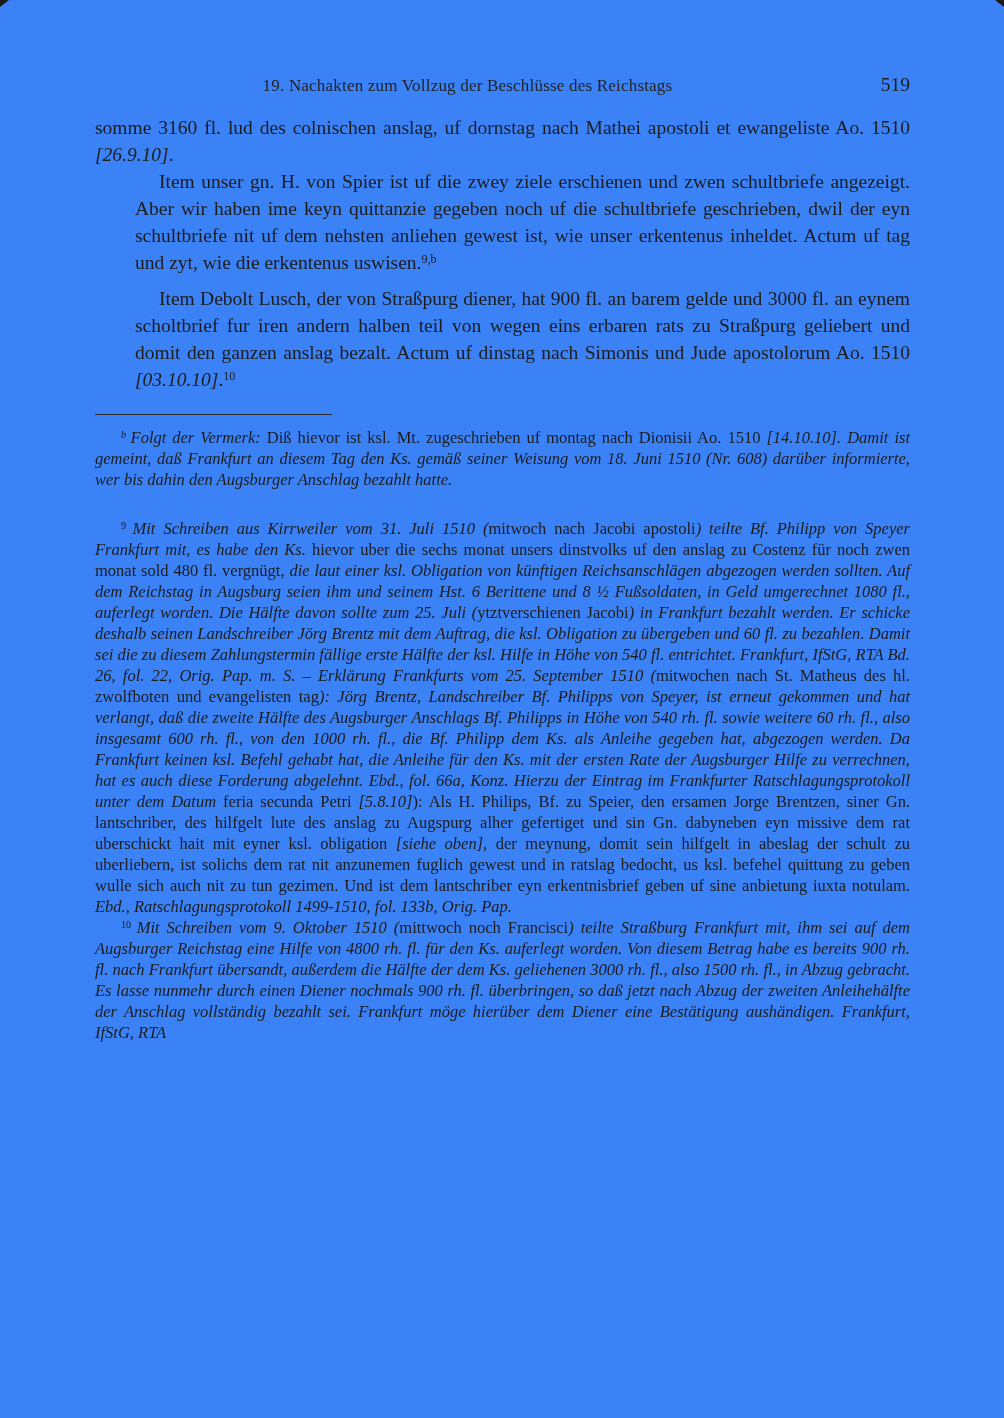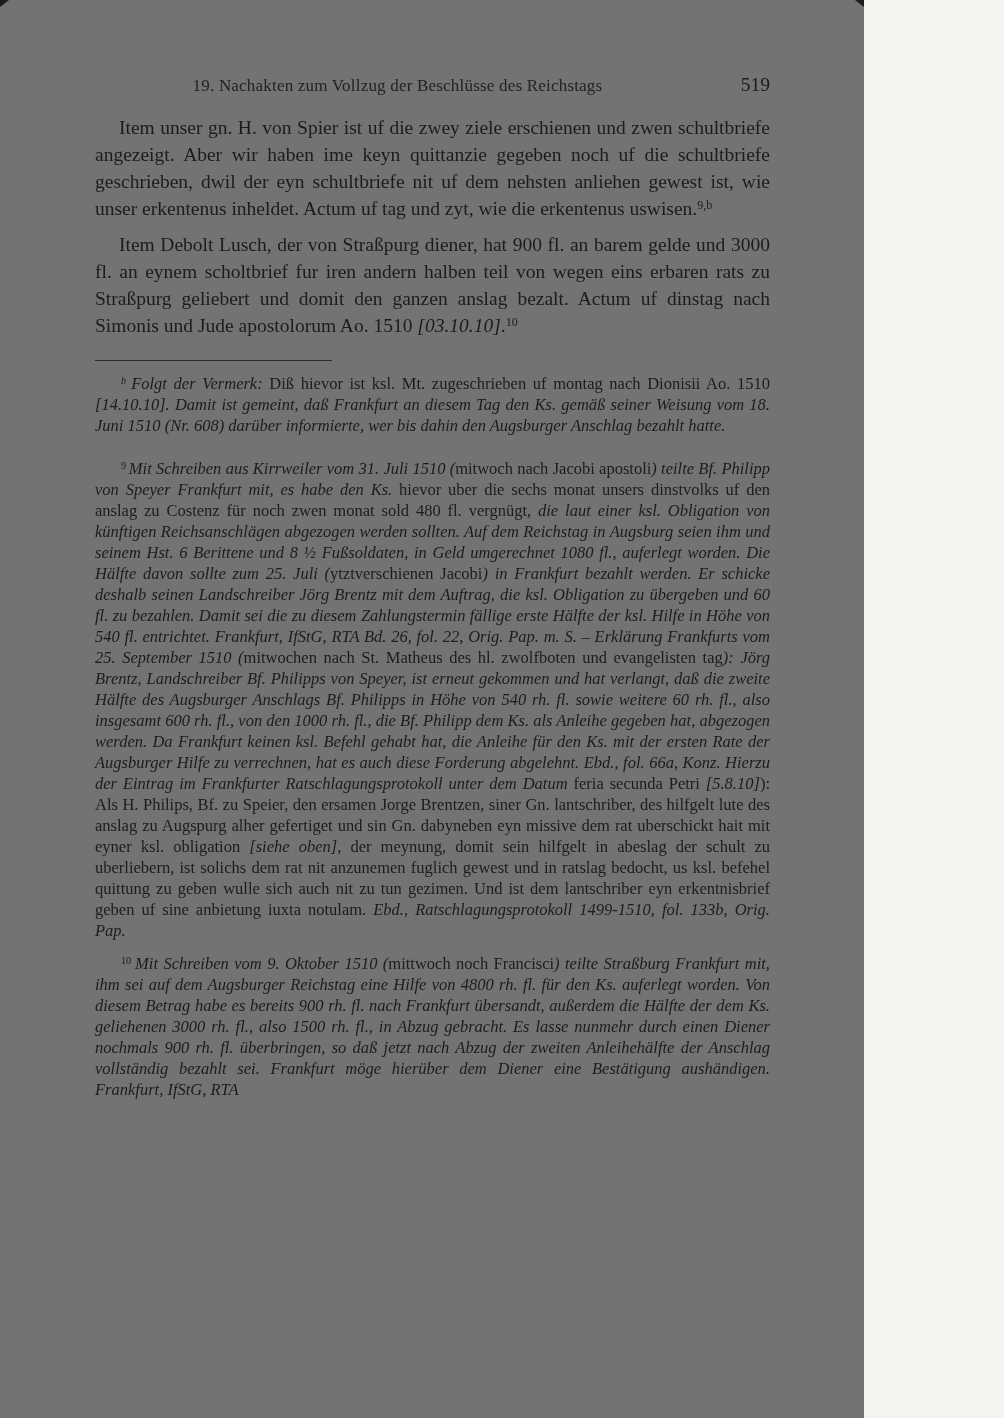--- a/index.html
+++ b/index.html
@@ -4,23 +4,23 @@
 <style>
   * { margin: 0; padding: 0; box-sizing: border-box; }
   html, body { width: 1004px; height: 1418px; }
   body {
     font-family: "Liberation Serif", "DejaVu Serif", serif;
     background: #f4f3f0;
     overflow: hidden;
   }
   .page {
     position: relative;
-    width: 864px;
+    width: 1004px;
     height: 1418px;
-    background: #737373;
+    background: #3b82f6;
     color: #1c1c1c;
     padding: 76px 94px 0 95px;
   }
   .corner-mark {
     position: absolute;
     width: 9px; height: 7px;
     background: #1a1a1a;
     top: 0;
   }
   .corner-mark.left  { left: 0; clip-path: polygon(0 0, 100% 0, 0 100%); }
@@ -41,58 +41,59 @@
   }
   .page-number {
     position: absolute;
     right: 0; top: -2px;
     font-size: 19.5px;
     color: #1b1b1b;
   }
 
   .body-text { font-size: 19.5px; line-height: 27px; text-align: justify; }
   .para { text-indent: 0; }
-  .para.indent { text-indent: 24px; }
+  .para.indent { text-indent: 24px; margin-left: 40px; }
   .para.spaced { margin-top: 9px; }
 
   .it { font-style: italic; }
   sup {
     font-size: 0.62em;
     line-height: 0;
     position: relative;
     top: -0.5em;
     vertical-align: baseline;
   }
 
   .footnote-rule {
     border: none;
     border-top: 1.5px solid #2a2a2a;
     width: 237px;
     margin: 21px 0 12px 0;
   }
 
   .footnotes { font-size: 16.5px; line-height: 21px; text-align: justify; }
   .fn { text-indent: 26px; }
-  .fn-b { margin-bottom: 22px; }
-  .fn-10 { margin-top: 12px; }
+  .fn-b { margin-bottom: 28px; }
+  .fn-10 { margin-top: 0; }
 </style>
 </head>
 <body>
 
 <div class="page">
 
   <div class="corner-mark left"></div>
   <div class="corner-mark right"></div>
 
   <header class="running-head">
     <span class="head-title">19. Nachakten zum Vollzug der Beschlüsse des Reichstags</span>
     <span class="page-number">519</span>
   </header>
 
   <main class="body-text">
+    <p class="para"><span>somme 3160 fl. lud des colnischen anslag, uf dornstag nach Mathei apostoli et ewangeliste Ao. 1510 </span><span class="it">[26.9.10]</span><span>.</span></p>
     <p class="para indent"><span>Item unser gn. H. von Spier ist uf die zwey ziele erschienen und zwen schultbriefe angezeigt. Aber wir haben ime keyn quittanzie gegeben noch uf die schultbriefe geschrieben, dwil der eyn schultbriefe nit uf dem nehsten anliehen gewest ist, wie unser erkentenus inheldet. Actum uf tag und zyt, wie die erkentenus uswisen.</span><sup>9,b</sup></p>
     <p class="para indent spaced"><span>Item Debolt Lusch, der von Straßpurg diener, hat 900 fl. an barem gelde und 3000 fl. an eynem scholtbrief fur iren andern halben teil von wegen eins erbaren rats zu Straßpurg geliebert und domit den ganzen anslag bezalt. Actum uf dinstag nach Simonis und Jude apostolorum Ao. 1510 </span><span class="it">[03.10.10]</span><span>.</span><sup>10</sup></p>
   </main>
 
   <hr class="footnote-rule">
 
   <section class="footnotes">
     <p class="fn fn-b"><sup class="it">b </sup><span class="it">Folgt der Vermerk: </span><span>Diß hievor ist ksl. Mt. zugeschrieben uf montag nach Dionisii Ao. 1510 </span><span class="it">[14.10.10]. Damit ist gemeint, daß Frankfurt an diesem Tag den Ks. gemäß seiner Weisung vom 18. Juni 1510 (Nr. 608) darüber informierte, wer bis dahin den Augsburger Anschlag bezahlt hatte.</span></p>
     <p class="fn fn-9"><sup>9 </sup><span class="it">Mit Schreiben aus Kirrweiler vom 31. Juli 1510 (</span><span>mitwoch nach Jacobi apostoli</span><span class="it">) teilte Bf. Philipp von Speyer Frankfurt mit, es habe den Ks. </span><span>hievor uber die sechs monat unsers dinstvolks uf den anslag zu Costenz für noch zwen monat sold 480 fl. vergnügt, </span><span class="it">die laut einer ksl. Obligation von künftigen Reichsanschlägen abgezogen werden sollten. Auf dem Reichstag in Augsburg seien ihm und seinem Hst. 6 Berittene und 8 ½ Fußsoldaten, in Geld umgerechnet 1080 fl., auferlegt worden. Die Hälfte davon sollte zum 25. Juli (</span><span>ytztverschienen Jacobi</span><span class="it">) in Frankfurt bezahlt werden. Er schicke deshalb seinen Landschreiber Jörg Brentz mit dem Auftrag, die ksl. Obligation zu übergeben und 60 fl. zu bezahlen. Damit sei die zu diesem Zahlungstermin fällige erste Hälfte der ksl. Hilfe in Höhe von 540 fl. entrichtet. Frankfurt, IfStG, RTA Bd. 26, fol. 22, Orig. Pap. m. S. – Erklärung Frankfurts vom 25. September 1510 (</span><span>mitwochen nach St. Matheus des hl. zwolfboten und evangelisten tag</span><span class="it">): Jörg Brentz, Landschreiber Bf. Philipps von Speyer, ist erneut gekommen und hat verlangt, daß die zweite Hälfte des Augsburger Anschlags Bf. Philipps in Höhe von 540 rh. fl. sowie weitere 60 rh. fl., also insgesamt 600 rh. fl., von den 1000 rh. fl., die Bf. Philipp dem Ks. als Anleihe gegeben hat, abgezogen werden. Da Frankfurt keinen ksl. Befehl gehabt hat, die Anleihe für den Ks. mit der ersten Rate der Augsburger Hilfe zu verrechnen, hat es auch diese Forderung abgelehnt. Ebd., fol. 66a, Konz. Hierzu der Eintrag im Frankfurter Ratschlagungsprotokoll unter dem Datum </span><span>feria secunda Petri </span><span class="it">[5.8.10]</span><span>): Als H. Philips, Bf. zu Speier, den ersamen Jorge Brentzen, siner Gn. lantschriber, des hilfgelt lute des anslag zu Augspurg alher gefertiget und sin Gn. dabyneben eyn missive dem rat uberschickt hait mit eyner ksl. obligation </span><span class="it">[siehe oben]</span><span>, der meynung, domit sein hilfgelt in abeslag der schult zu uberliebern, ist solichs dem rat nit anzunemen fuglich gewest und in ratslag bedocht, us ksl. befehel quittung zu geben wulle sich auch nit zu tun gezimen. Und ist dem lantschriber eyn erkentnisbrief geben uf sine anbietung iuxta notulam. </span><span class="it">Ebd., Ratschlagungsprotokoll 1499-1510, fol. 133b, Orig. Pap.</span></p>
     <p class="fn fn-10"><sup>10 </sup><span class="it">Mit Schreiben vom 9. Oktober 1510 (</span><span>mittwoch noch Francisci</span><span class="it">) teilte Straßburg Frankfurt mit, ihm sei auf dem Augsburger Reichstag eine Hilfe von 4800 rh. fl. für den Ks. auferlegt worden. Von diesem Betrag habe es bereits 900 rh. fl. nach Frankfurt übersandt, außerdem die Hälfte der dem Ks. geliehenen 3000 rh. fl., also 1500 rh. fl., in Abzug gebracht. Es lasse nunmehr durch einen Diener nochmals 900 rh. fl. überbringen, so daß jetzt nach Abzug der zweiten Anleihehälfte der Anschlag vollständig bezahlt sei. Frankfurt möge hierüber dem Diener eine Bestätigung aushändigen. Frankfurt, IfStG, RTA</span></p>

